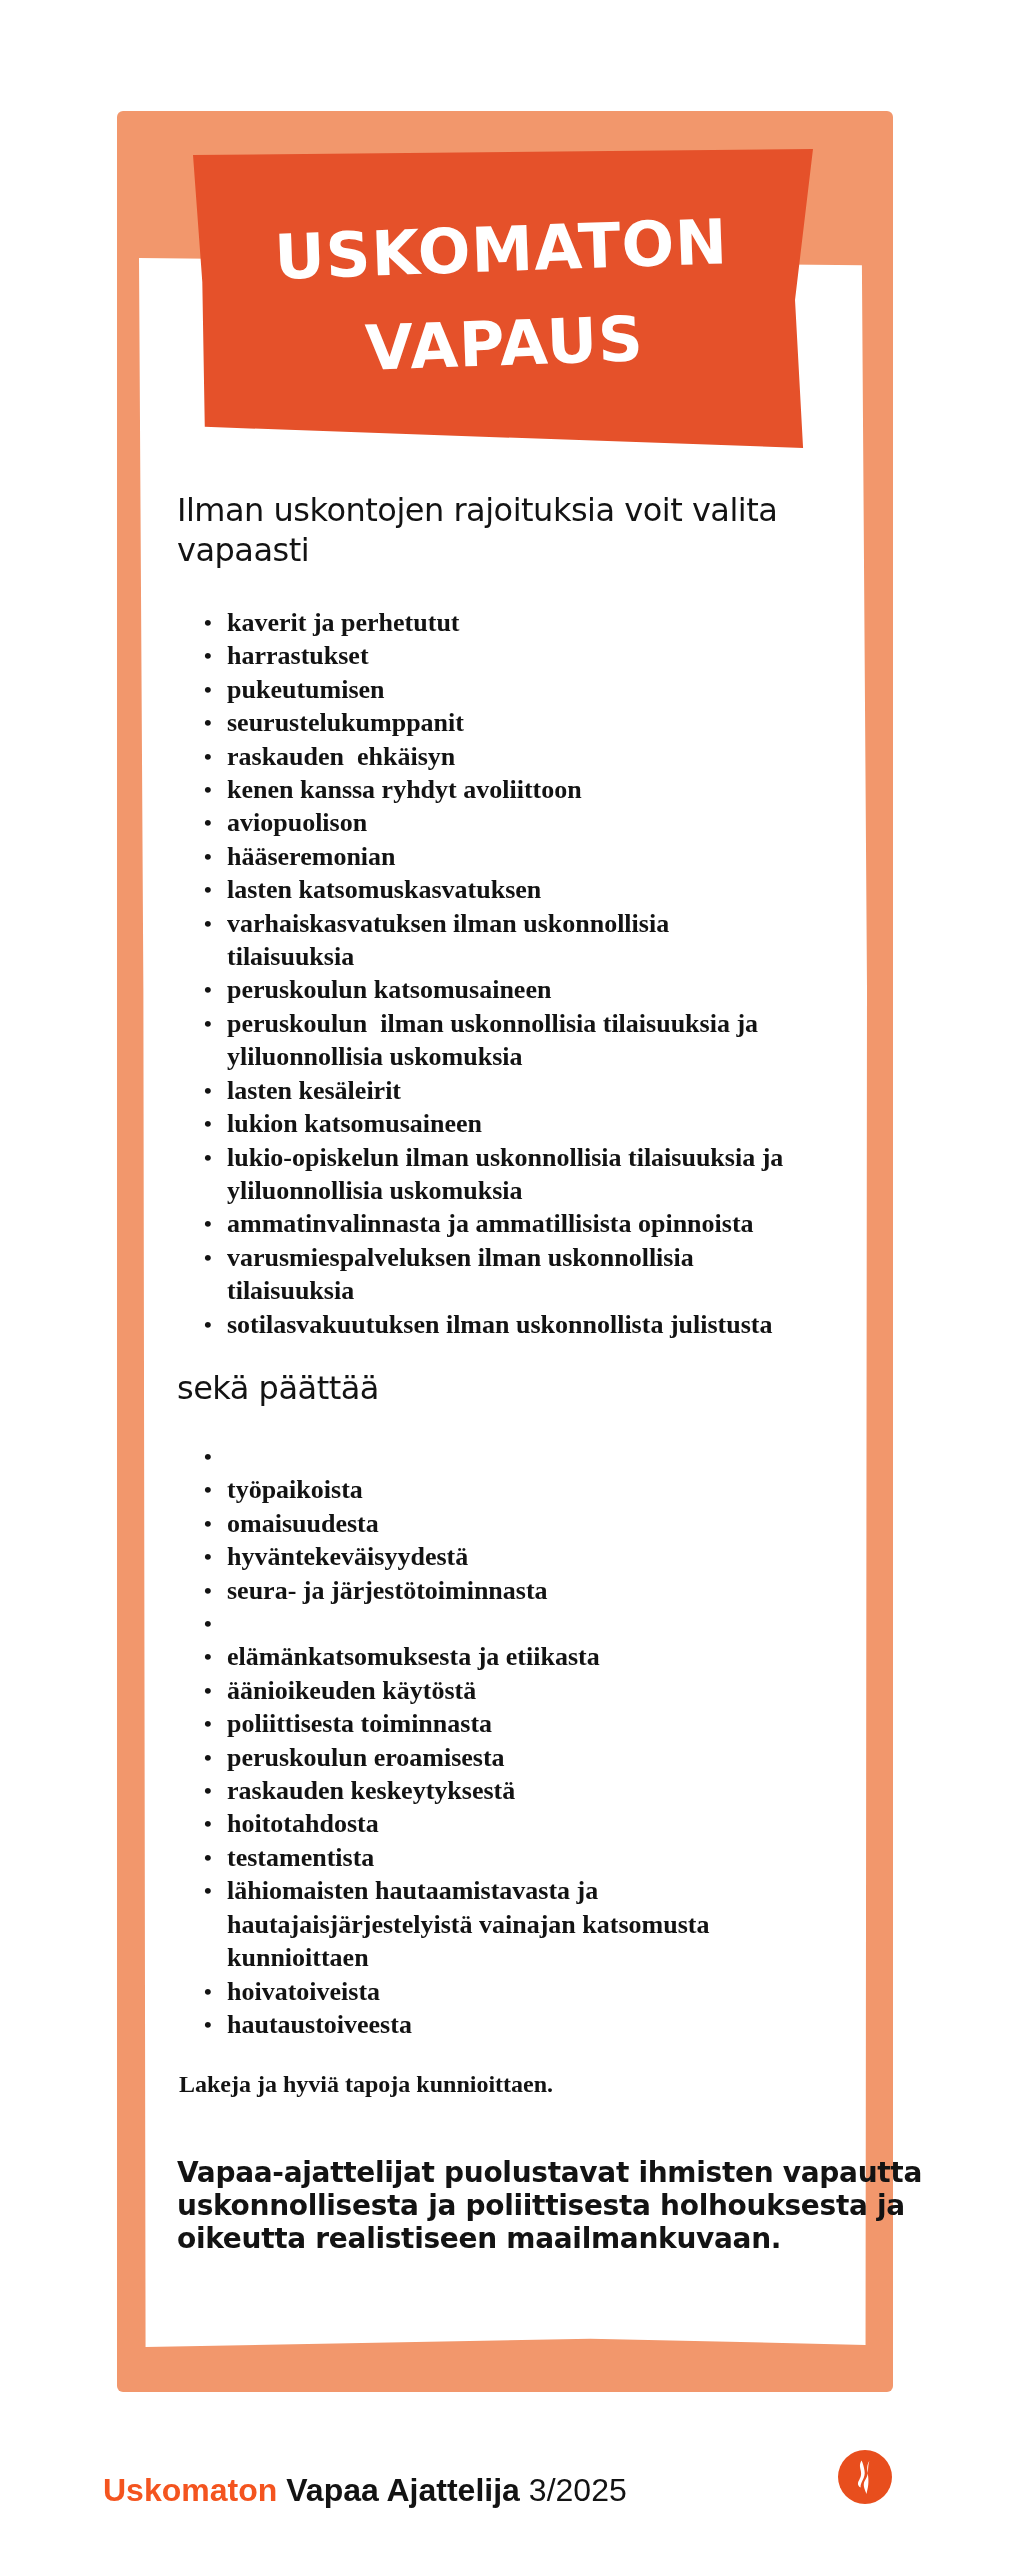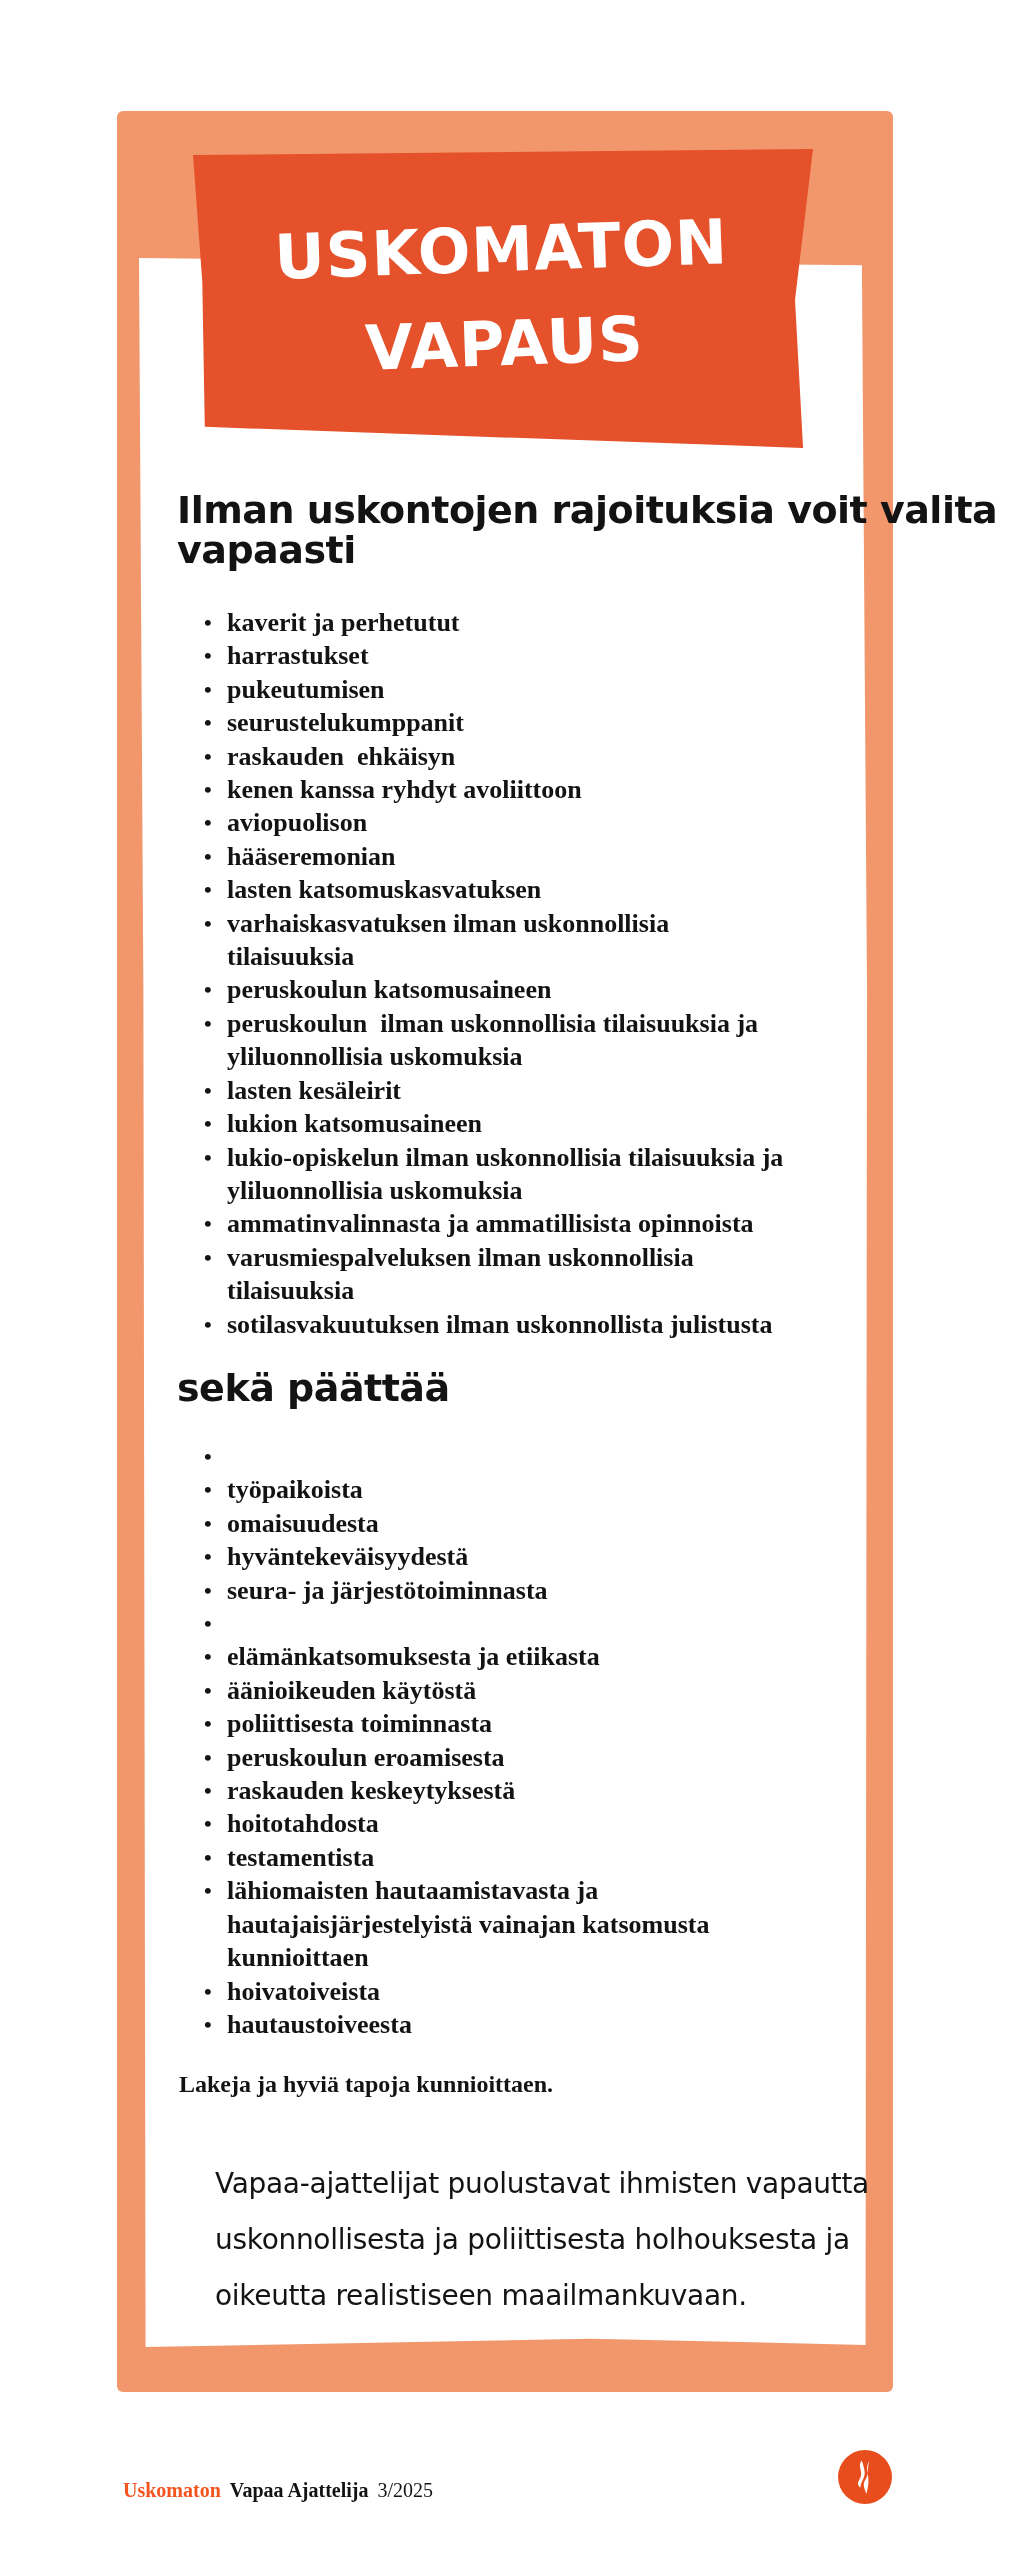--- a/index.html
+++ b/index.html
@@ -36,46 +36,46 @@
   }
   .banner-title{
     transform:rotate(-2deg);
     text-align:center;color:#fff;
     font-family:"DejaVu Sans",sans-serif;font-weight:bold;
     font-size:62px;line-height:94px;letter-spacing:1px;
     white-space:pre-line;
   }
   .comic-heading{
     position:absolute;
-    font-family:"DejaVu Sans",sans-serif;font-weight:bold;
-    font-size:38px;line-height:40px;letter-spacing:-0.5px;
+    font-family:"DejaVu Sans",sans-serif;font-weight:normal;
+    font-size:32px;line-height:40px;letter-spacing:-0.5px;
     color:var(--ink);white-space:pre-line;
   }
   ul.bullet-list{
     position:absolute;list-style:none;margin:0;padding:0;width:662px;
     font-family:"Liberation Serif",serif;font-weight:bold;
     font-size:26px;line-height:33.4px;color:var(--ink);
   }
   ul.bullet-list li{display:flex;align-items:flex-start;}
   ul.bullet-list .bu{flex:0 0 23px;width:23px;font-size:22px;}
   ul.bullet-list .it{white-space:pre-wrap;}
   .closing-line{
     position:absolute;left:179px;top:2068px;
     font-family:"Liberation Serif",serif;font-weight:bold;
     font-size:24px;line-height:33px;color:var(--ink);
   }
   .statement{
     position:absolute;left:177px;top:2156px;
-    font-family:"DejaVu Sans",sans-serif;font-weight:normal;
-    font-size:28px;line-height:56px;letter-spacing:-0.3px;
-    color:var(--ink);white-space:pre-line;margin-left:38px;
+    font-family:"DejaVu Sans",sans-serif;font-weight:bold;
+    font-size:28px;line-height:33px;letter-spacing:-0.3px;
+    color:var(--ink);white-space:pre-line;
   }
   .footer-line{
-    position:absolute;left:123px;top:2475px;
-    font-size:20px;line-height:30px;font-weight:bold;font-family:Liberation Serif, serif;
+    position:absolute;left:103px;top:2475px;
+    font-size:32px;line-height:30px;font-weight:bold;
   }
   .footer-line .brand{color:var(--footer-orange);margin-right:9px;}
   .footer-line .magazine{color:var(--ink);margin-right:9px;}
   .footer-line .issue{color:var(--ink);font-weight:normal;}
   .logo{position:absolute;left:838px;top:2450px;width:54px;height:54px;}
 </style>
 </head>
 <body>
 
 <div id="page">

